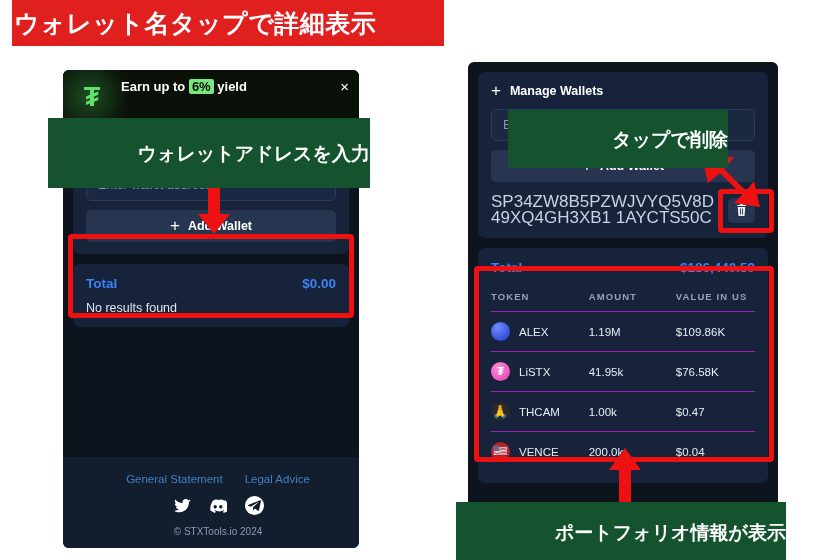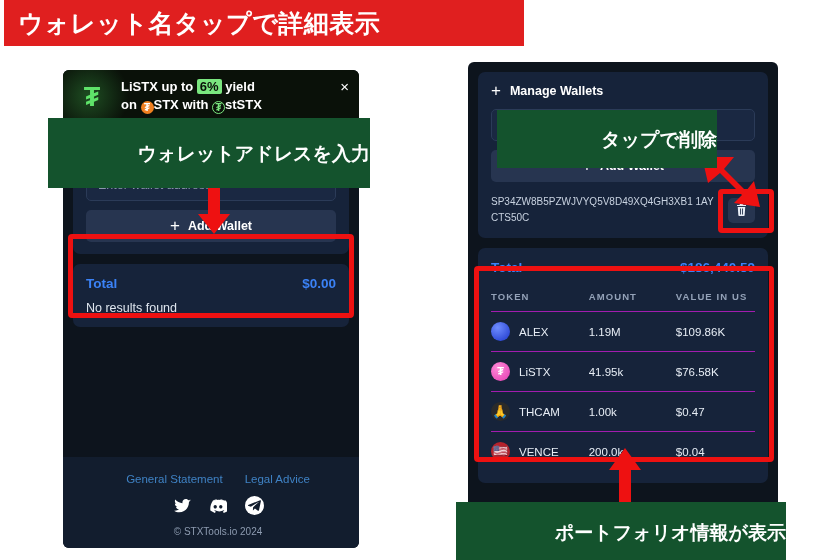--- a/index.html
+++ b/index.html
@@ -9,26 +9,26 @@
     height: 560px;
     background: #ffffff;
     font-family: "Liberation Sans", sans-serif;
     position: relative;
     overflow: hidden;
   }
 
   
   .top-banner {
     position: absolute;
-    left: 4px; top: 0;
-    width: 520px; height: 46px;
+    left: 12px; top: 0;
+    width: 432px; height: 46px;
     background: #e01f1f;
     display: flex;
     align-items: center;
-    padding-left: 14px;
+    padding-left: 2px;
   }
   .top-banner span {
     color: #ffffff;
     font-size: 25px;
     font-weight: bold;
     letter-spacing: 0.5px;
     white-space: nowrap;
   }
 
   
@@ -162,21 +162,21 @@
   
   .wallet-row {
     display: flex;
     align-items: center;
     margin-top: 12px;
     gap: 8px;
   }
   .wallet-addr {
     flex: 1;
     color: #c8d2e0;
-    font-size: 10px;
+    font-size: 17px;
     line-height: 16px;
     word-break: break-all;
   }
   .trash-btn {
     width: 27px; height: 25px;
     background: #273550;
     border: none;
     border-radius: 5px;
     color: #e8edf5;
     font-size: 12px;
@@ -310,24 +310,21 @@
   <span>ウォレット名タップで詳細表示</span>
 </div>
 
 <div class="phone phone-left">
 
   <div class="ad">
     <div class="ad-glow"></div>
     <div class="ad-logo">₮</div>
     <div class="ad-text">
       <div>
-        <span>LiSTX up to </span><span class="ad-hl">6%</span><span> yield</span>
-      </div>
-      <div>
-        <span>on </span><span class="coin">₮</span><span>STX</span><span> with </span><span class="coin green">₮</span><span>stSTX</span>
+        <span>Earn up to </span><span class="ad-hl">6%</span><span> yield</span>
       </div>
     </div>
     <div class="ad-close">×</div>
   </div>
 
   <div class="card">
     <div class="card-head">
       <span class="plus">+</span>
       <span>Manage Wallets</span>
     </div>
@@ -457,21 +454,21 @@
 <div class="ann-box" style="left:48px; top:118px; width:322px; height:70px;">
   <span>ウォレットアドレスを入力</span>
 </div>
 
 <svg class="arrow" style="left:196px; top:186px;" width="36" height="48" viewBox="0 0 36 48">
   <path d="M12 0h12v28h10L18 48 2 28h10z" fill="#ee1111"></path>
 </svg>
 
 <div class="ann-outline" style="left:68px; top:234px; width:286px; height:84px;"></div>
 
-<div class="ann-box" style="left:497px; top:110px; width:220px; height:58px;">
+<div class="ann-box" style="left:508px; top:110px; width:220px; height:58px;">
   <span>タップで削除</span>
 </div>
 
 <svg class="arrow" style="left:700px; top:155px;" width="64" height="56" viewBox="0 0 64 56">
   <path d="M2 2 L34 2 L24 14 L46 36 L54 26 L60 52 L34 48 L42 40 L20 18 L8 28 Z" fill="#ee1111"></path>
 </svg>
 
 <div class="ann-outline" style="left:718px; top:189px; width:56px; height:44px;"></div>
 
 <div class="ann-outline" style="left:474px; top:266px; width:300px; height:196px;"></div>

